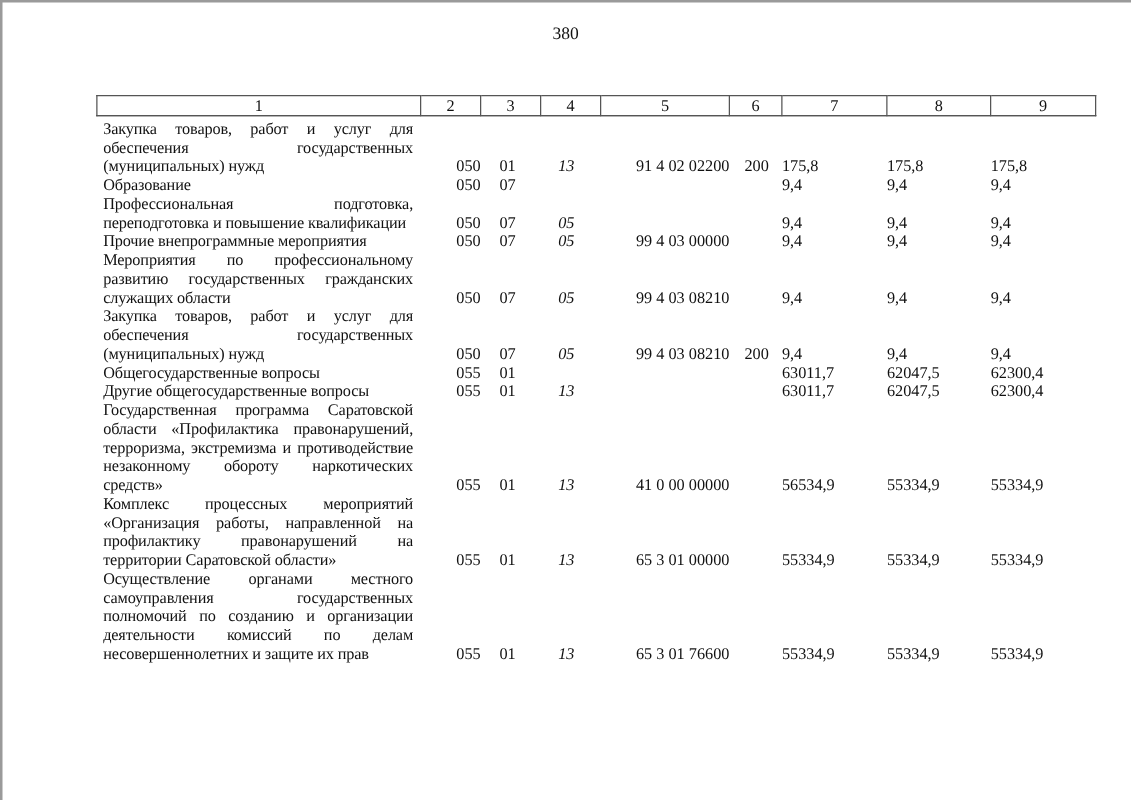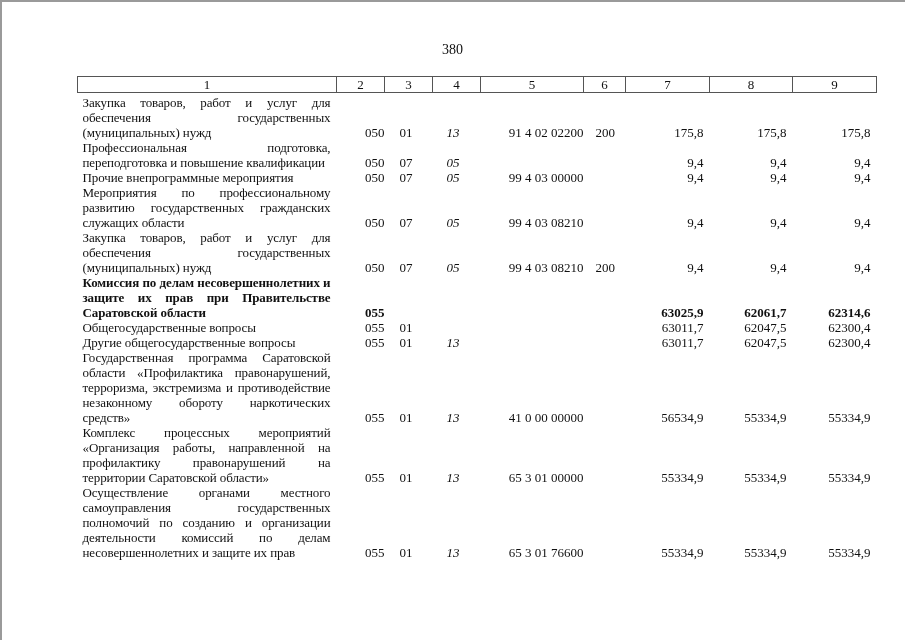--- a/index.html
+++ b/index.html
@@ -8,40 +8,40 @@
     background: #ffffff;
     font-family: "DejaVu Serif", "Liberation Serif", serif;
     color: #111;
   }
   .frame {
     position: absolute; left: 0; top: 0; width: 905px; height: 640px;
     border-top: 2px solid #9a9a9a; border-left: 2px solid #9a9a9a;
     box-sizing: border-box;
   }
   .page-number {
-    position: absolute; top: 42px; left: 0; width: 905px; text-align: center;
+    position: absolute; top: 20px; left: 0; width: 905px; text-align: center;
     font-family: "Liberation Serif", serif; font-size: 14px;
   }
   table.budget {
     position: absolute; left: 77px; top: 76px;
     border-collapse: collapse; table-layout: fixed;
     font-family: "Liberation Serif", serif; font-size: 13px; line-height: 15px;
   }
   table.budget th {
     border: 1px solid #555; font-weight: normal; height: 15px; padding: 0;
     text-align: center; font-size: 13px;
   }
   table.budget td { padding: 0; vertical-align: bottom; white-space: nowrap; }
   td.name { white-space: normal !important; text-align: justify; padding-left: 5px !important; padding-right: 6px !important; letter-spacing: -0.1px; }
   td.c2 { padding-left: 15px !important; text-align: right; }
   td.c3 { padding-left: 15px !important; font-family: Liberation Serif, serif; }
   td.c4 { padding-left: 14px !important; font-style: italic; }
   td.c5 { padding-left: 12px !important; text-align: right; }
   td.c6 { padding-left: 12px !important; margin-top: 39px; }
-  td.num { text-align: right; padding-right: 6px !important; }
+  td.num { padding-right: 6px !important; }
   tr.bold td { font-weight: bold; }
   tbody tr:first-child td { padding-top: 2px; }
 </style>
 </head>
 <body>
 
 <div class="frame"></div>
 <div class="page-number">380</div>
 
 <table class="budget">
@@ -75,20 +75,31 @@
         <td class="c2">050</td>
         <td class="c3">01</td>
         <td class="c4">13</td>
         <td class="c5">91 4 02 02200</td>
         <td class="c6">200</td>
         <td class="num">175,8</td>
         <td class="num">175,8</td>
         <td class="num">175,8</td>
       </tr>
       <tr>
+        <td class="name">Образование</td>
+        <td class="c2">050</td>
+        <td class="c3">07</td>
+        <td class="c4"></td>
+        <td class="c5"></td>
+        <td class="c6"></td>
+        <td class="num">9,4</td>
+        <td class="num">9,4</td>
+        <td class="num">9,4</td>
+      </tr>
+      <tr>
         <td class="name">Профессиональная подготовка, переподготовка и повышение квалификации</td>
         <td class="c2">050</td>
         <td class="c3">07</td>
         <td class="c4">05</td>
         <td class="c5"></td>
         <td class="c6"></td>
         <td class="num">9,4</td>
         <td class="num">9,4</td>
         <td class="num">9,4</td>
       </tr>
@@ -117,31 +128,20 @@
       <tr>
         <td class="name">Закупка товаров, работ и услуг для обеспечения государственных (муниципальных) нужд</td>
         <td class="c2">050</td>
         <td class="c3">07</td>
         <td class="c4">05</td>
         <td class="c5">99 4 03 08210</td>
         <td class="c6">200</td>
         <td class="num">9,4</td>
         <td class="num">9,4</td>
         <td class="num">9,4</td>
-      </tr>
-      <tr class="bold">
-        <td class="name">Комиссия по делам несовершеннолетних и защите их прав при Правительстве Саратовской области</td>
-        <td class="c2">055</td>
-        <td class="c3"></td>
-        <td class="c4"></td>
-        <td class="c5"></td>
-        <td class="c6"></td>
-        <td class="num">63025,9</td>
-        <td class="num">62061,7</td>
-        <td class="num">62314,6</td>
       </tr>
       <tr>
         <td class="name">Общегосударственные вопросы</td>
         <td class="c2">055</td>
         <td class="c3">01</td>
         <td class="c4"></td>
         <td class="c5"></td>
         <td class="c6"></td>
         <td class="num">63011,7</td>
         <td class="num">62047,5</td>

